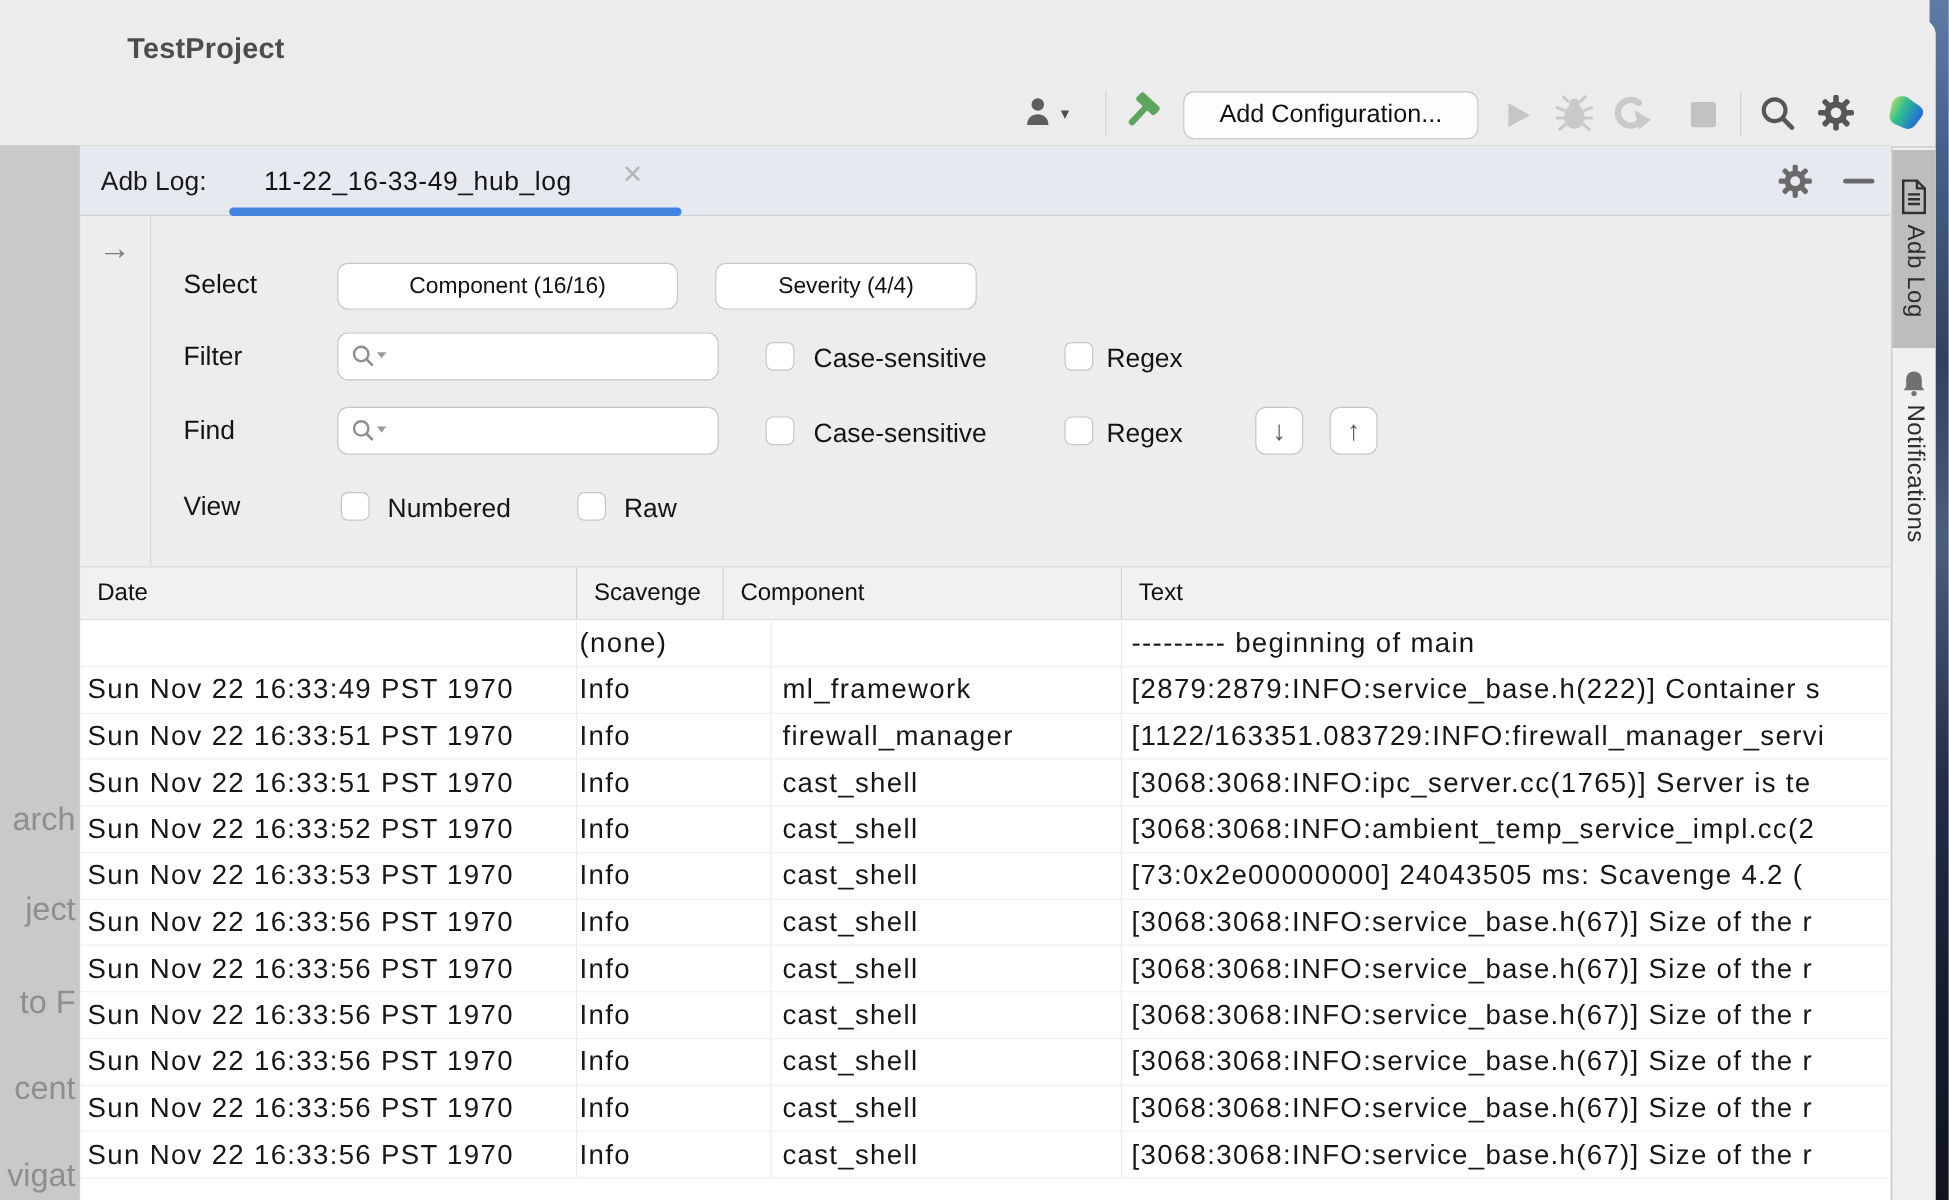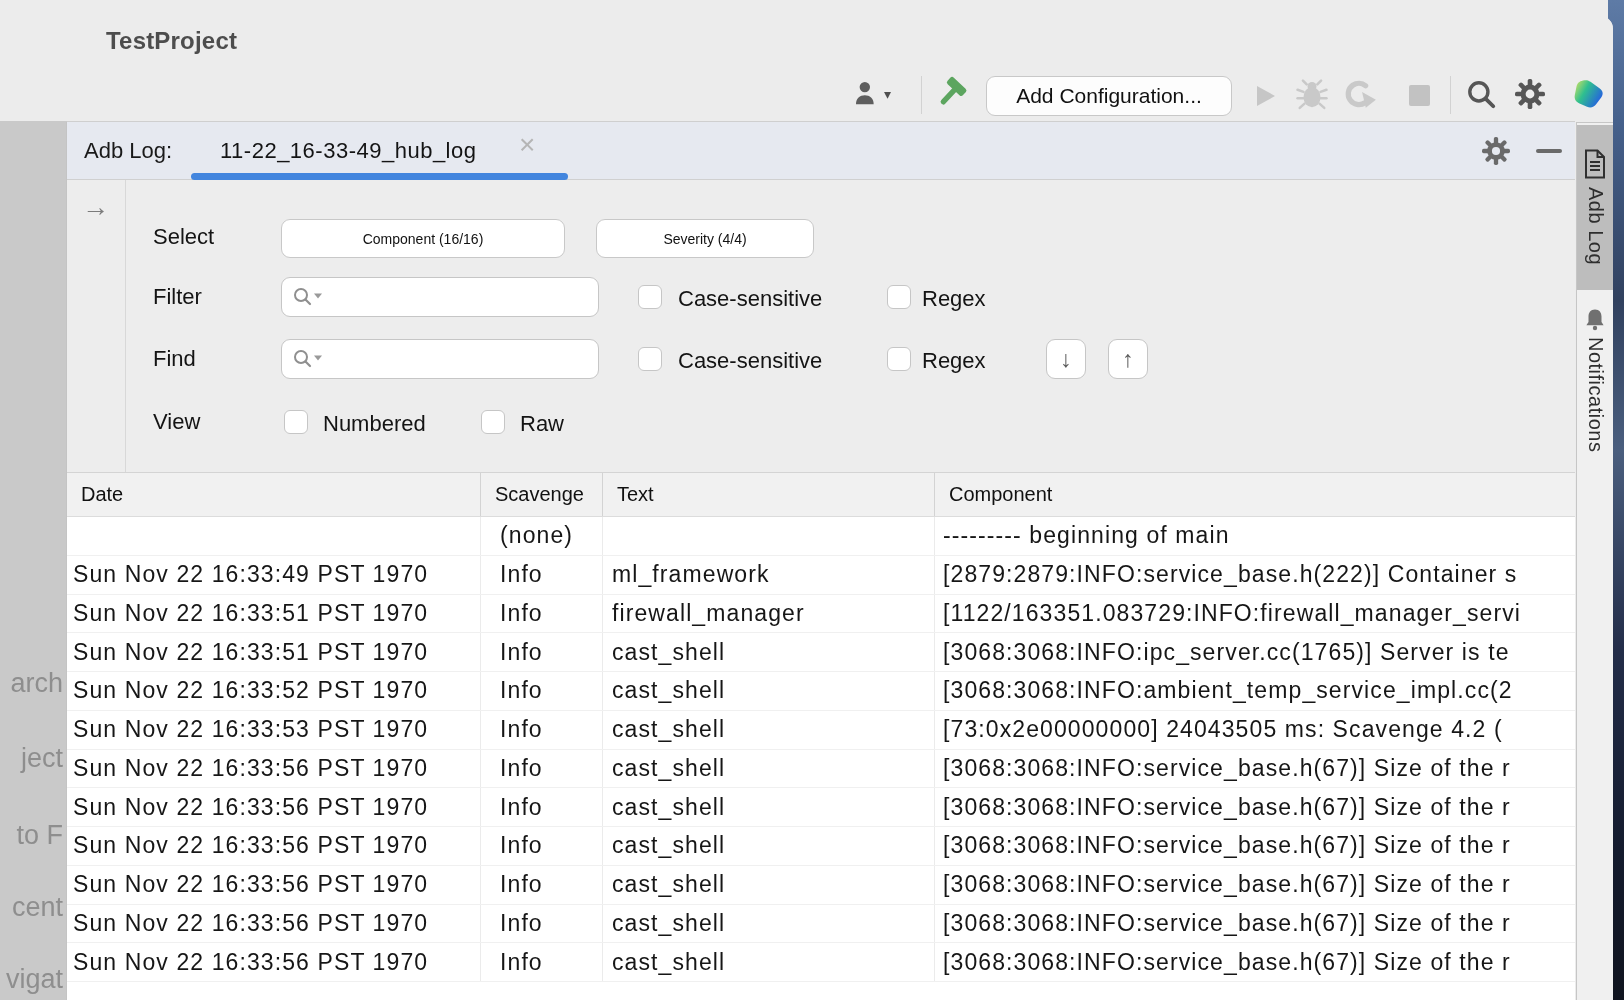--- a/index.html
+++ b/index.html
@@ -36,42 +36,42 @@
   .ph-close { position:absolute; left:452px; top:9px; font-size:28px; color:#B5B5B5; line-height:1; }
   .ph-underline { position:absolute; left:124px; top:51px; width:377px; height:7px; border-radius:3.5px; background:#4285DE; }
   .ph-min { position:absolute; left:1469px; top:27px; width:26px; height:4px; border-radius:2px; background:#6A6A6A; }
 
   
   .filter-area { position:absolute; left:0; top:58px; width:100%; height:293px; background:#EDEDED; border-bottom:1px solid #D4D4D4; }
   .gutter { position:absolute; left:0; top:0; width:59px; height:100%; border-right:1px solid #D8D8D8; }
   .gutter-arrow { position:absolute; left:15px; top:12px; font-size:27px; color:#7B7B7B; }
   .f-label { position:absolute; left:86px; font-size:22px; color:#141414; }
   .sel-btn { position:absolute; top:39px; height:39px; background:#FFF; border:1px solid #C8C8C8; border-radius:9px;
-    font-size:14px; color:#111; display:flex; align-items:center; justify-content:center; }
+    font-size:19px; color:#111; display:flex; align-items:center; justify-content:center; }
   .f-input { position:absolute; left:214px; width:318px; height:40px; background:#FFF; border:1px solid #C6C6C6;
     border-radius:9px; padding-left:42px; font-size:20px; color:#222; outline:none;
     font-family:"Liberation Sans","DejaVu Sans",sans-serif; }
   .mag { position:absolute; left:226px; width:34px; height:20px; }
   .cb { position:absolute; width:24px; height:24px; background:#FFF; border:1.5px solid #C6C6C6; border-radius:6px; }
   .cb-label { position:absolute; font-size:22px; color:#141414; }
   .nav-btn { position:absolute; top:159px; width:40px; height:40px; background:#FFF; border:1px solid #C6C6C6; border-radius:9px;
     font-size:23px; color:#5A5A5A; display:flex; align-items:center; justify-content:center; }
 
   
   .tbl-header { position:absolute; left:0; top:351px; width:100%; height:44px; background:#F1F1F1; border-bottom:1px solid #DCDCDC;
     display:grid; grid-template-columns:413px 122px 332px 1fr; }
   .th { font-size:20px; color:#111; display:flex; align-items:center; padding-left:14px; overflow:hidden; white-space:nowrap; }
   .th + .th { border-left:1px solid #D3D3D3; }
   .tbl-body { position:absolute; left:0; top:395px; width:100%; height:500px; background:#FFF; overflow:hidden; }
   .tr { height:38.75px; display:grid; grid-template-columns:413px 122px 332px 1fr; border-bottom:1px solid #F0F0F0; }
   .td { font-size:23px; letter-spacing:1.1px; color:#161616; display:flex; align-items:center;
     white-space:nowrap; overflow:hidden; }
   .td.c-date { padding-left:6px; }
-  .td.c-sev { padding-left:19px; border-left:1px solid #EBEBEB; }
-  .td.c-comp { padding-left:9px; border-left:1px solid #EBEBEB; }
+  .td.c-sev { padding-left:2px; border-left:1px solid #EBEBEB; }
+  .td.c-comp { padding-left:9px; border-left:1px solid #EBEBEB;margin-left:40px; }
   .td.c-text { padding-left:8px; border-left:1px solid #EBEBEB; }
 
   
   .dock { position:absolute; left:1576px; top:106px; width:37px; height:894px; background:#F0F0F0; border-left:1px solid #C6C6C6; border-top:1px solid #C6C6C6; }
   .dock-tab-active { position:absolute; left:0; top:2px; width:37px; height:165px; background:#BDBDBD; }
   .v-text { writing-mode:vertical-rl; font-size:20px; color:#2E2E2E; letter-spacing:.5px; white-space:nowrap; position:absolute; left:7px; }
 </style>
 </head>
 <body>
 
@@ -226,22 +226,22 @@
       <span class="f-label" style="top:229px">View</span>
       <div class="cb" style="left:217px;top:230px"></div>
       <span class="cb-label" style="left:256px;top:231px">Numbered</span>
       <div class="cb" style="left:414px;top:230px"></div>
       <span class="cb-label" style="left:453px;top:231px">Raw</span>
     </div>
 
     <div class="tbl-header">
       <div class="th">Date</div>
       <div class="th">Scavenge</div>
+      <div class="th">Component</div>
       <div class="th">Text</div>
-      <div class="th">Component</div>
     </div>
 
     <div class="tbl-body">
       <div class="tr">
         <div class="td c-date"></div>
         <div class="td c-sev">(none)</div>
         <div class="td c-comp"></div>
         <div class="td c-text">--------- beginning of main</div>
       </div>
       <div class="tr">

